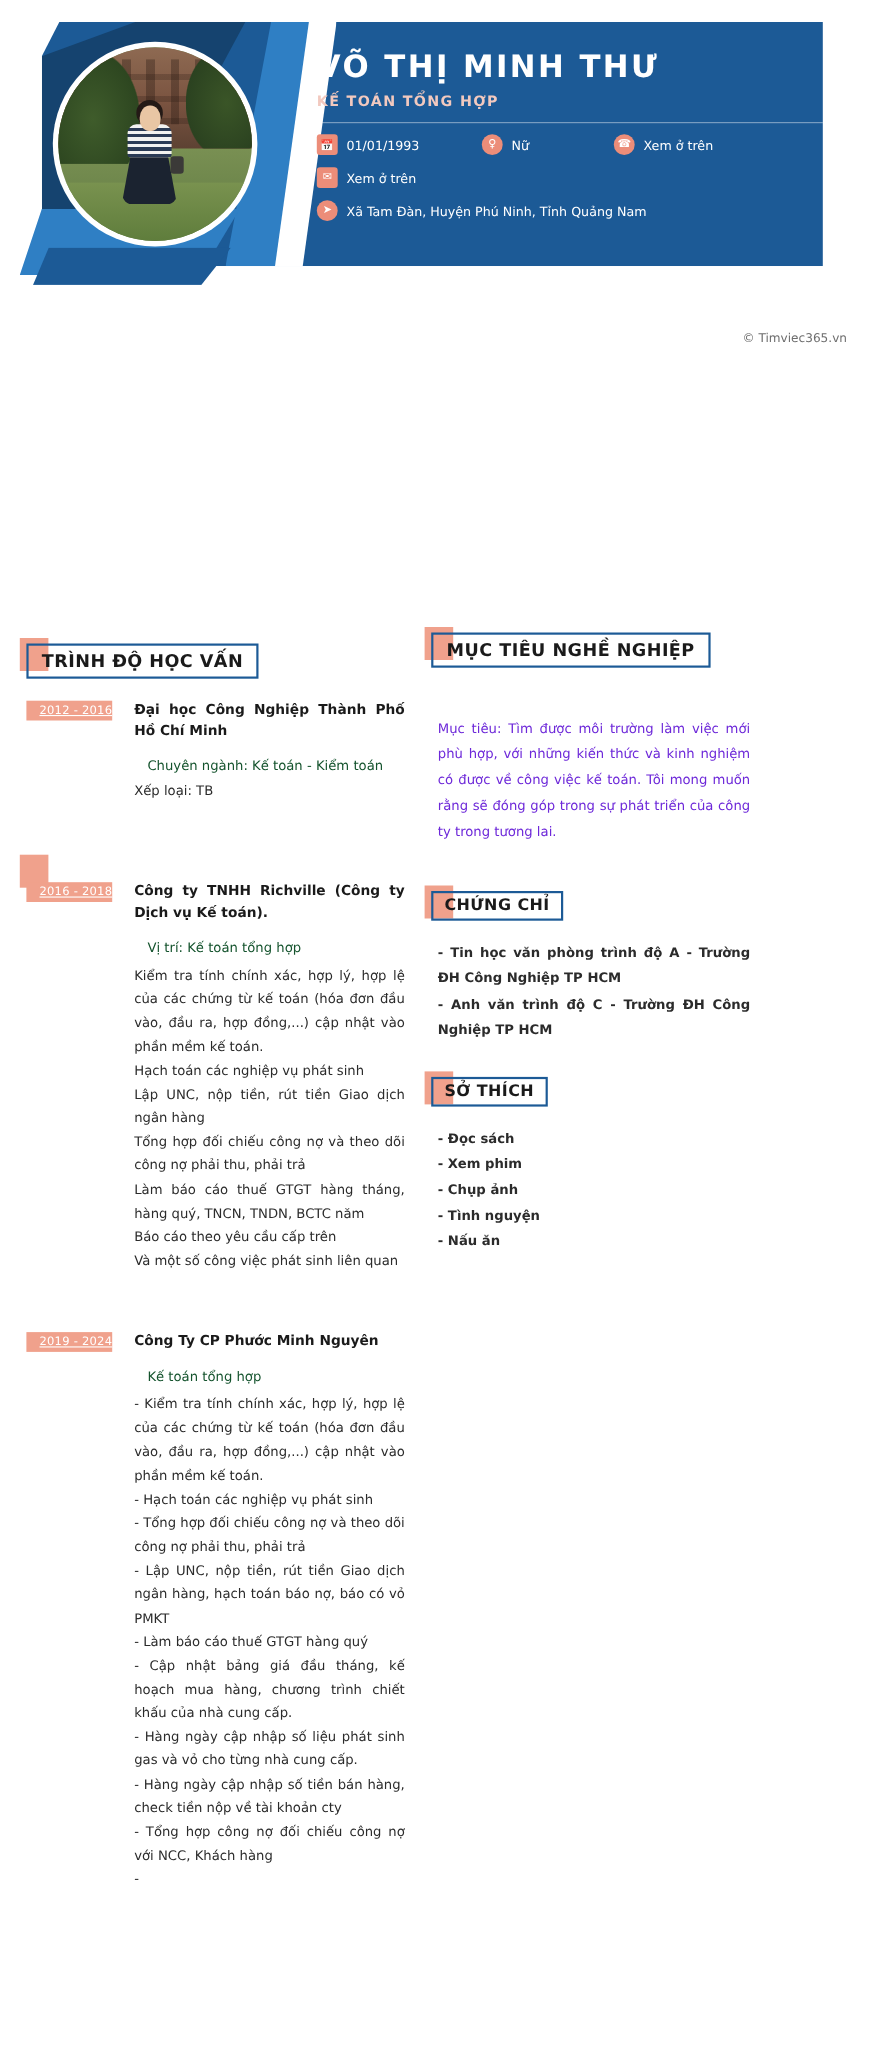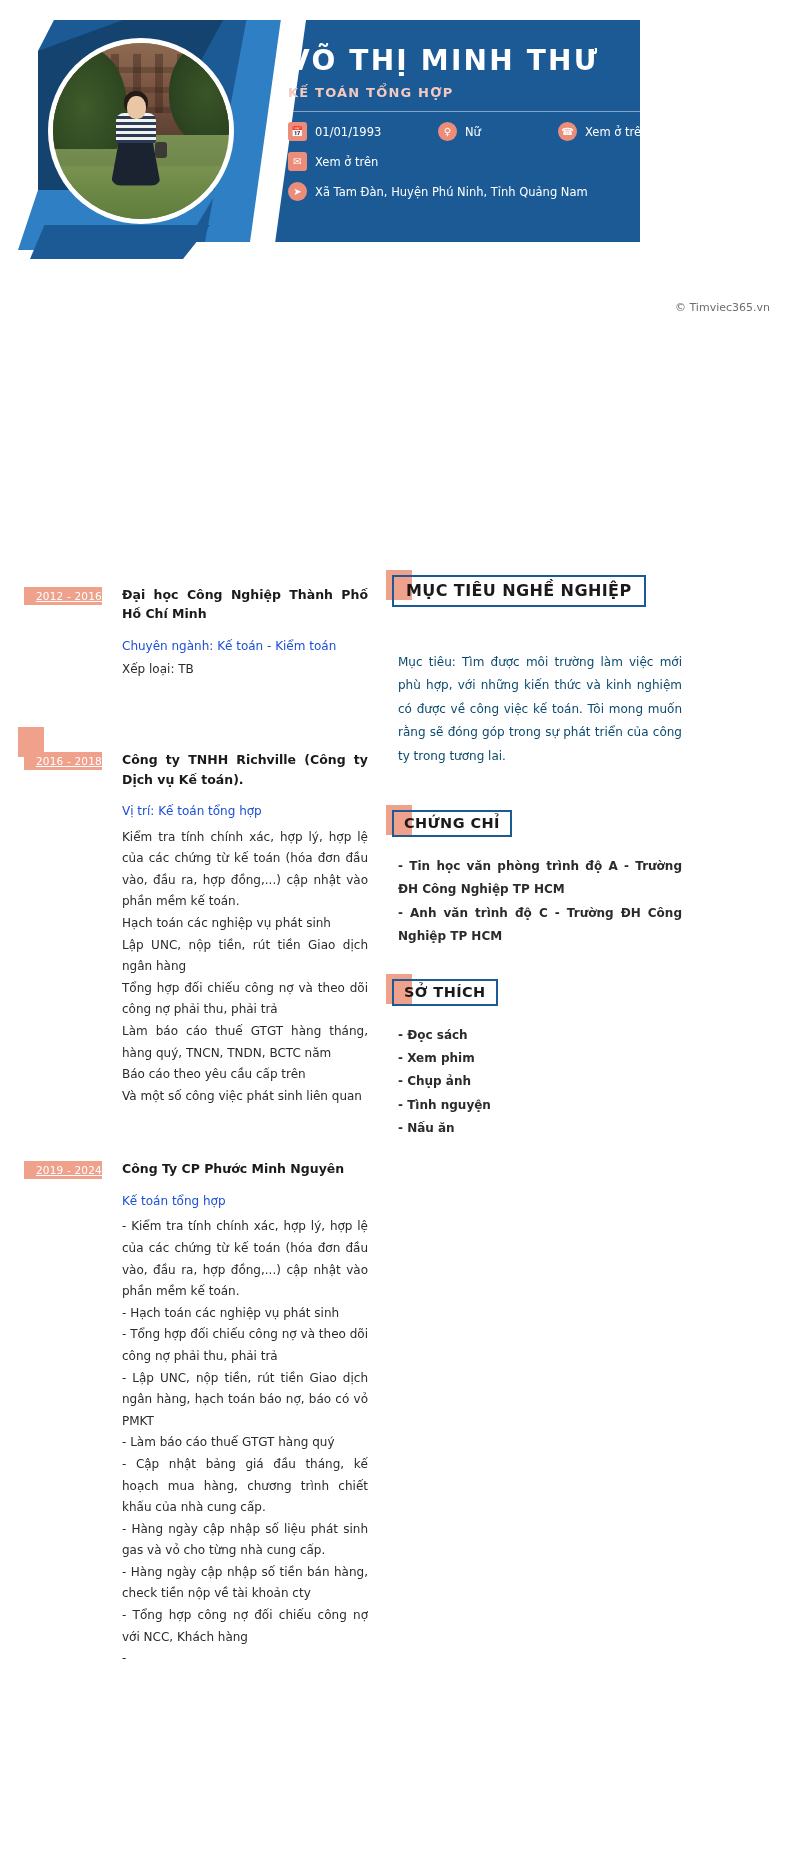--- a/index.html
+++ b/index.html
@@ -11,21 +11,21 @@
   body {
     width: 800px;
     min-height: 1875px;
     position: relative;
     overflow: hidden;
   }
 
   
   .header {
     position: relative;
-    width: 640px;
+    width: 748px;
     height: 290px;
     overflow: hidden;
   }
   .hdr-bg {
     position: absolute;
     left: 38px; top: 20px;
     width: 724px; height: 222px;
     background: #1c5a96;
     clip-path: polygon(2.2% 0, 100% 0, 100% 100%, 0 100%, 0 14%);
   }
@@ -237,36 +237,37 @@
     text-align: justify;
   }
   .entry-line {
     font-size: 12px;
     color: #2b2b2b;
     line-height: 1.75;
     margin-top: 2px;
   }
   .entry-para {
     font-size: 12px;
-    color: #1d4ed8;
+    color: #14532d;
     line-height: 1.8;
     margin-top: 12px;
     text-align: justify;
+    margin-left: 12px;
   }
   .bullets { margin-top: 4px; }
   .bullet {
     font-size: 12px;
     color: #2b2b2b;
     line-height: 1.8;
     text-align: justify;
   }
 
   .r-para {
     font-size: 12px;
-    color: #0c4a6e;
+    color: #6d28d9;
     line-height: 1.95;
     text-align: justify;
     padding-left: 6px;
     margin-top: 44px;
   }
   .r-list { margin-top: 2px; padding-left: 6px; }
   .r-item {
     font-size: 12px;
     color: #2b2b2b;
     line-height: 1.95;
@@ -341,20 +342,24 @@
         </div>
       </div>
     </div>
   </div>
 </div>
 
 <div class="page">
 
   <div class="col-left">
 
+    <div class="sec-title-wrap">
+      <div class="sec-tab"></div>
+      <div class="sec-title">TRÌNH ĐỘ HỌC VẤN</div>
+    </div>
 
     <div class="entry">
       <div class="year">2012 - 2016</div>
       <div class="entry-body">
         <div class="entry-title">Đại học Công Nghiệp Thành Phố Hồ Chí Minh</div>
         <div class="entry-para">Chuyên ngành: Kế toán - Kiểm toán</div>
         <div class="entry-line">Xếp loại: TB</div>
       </div>
     </div>
 

